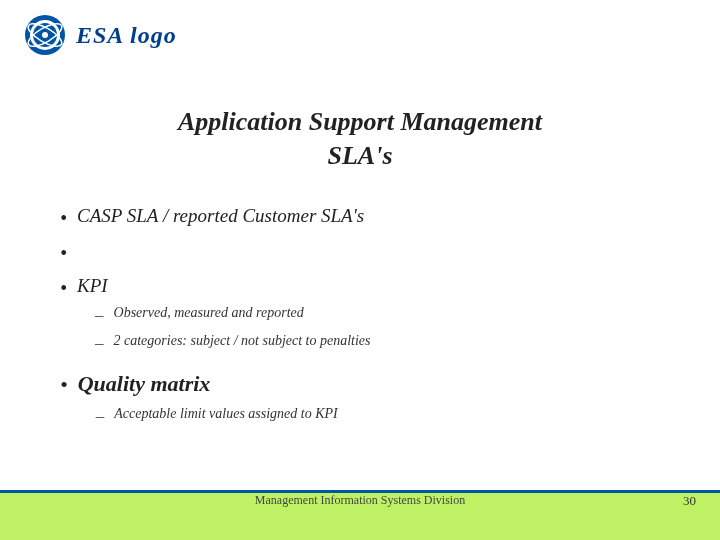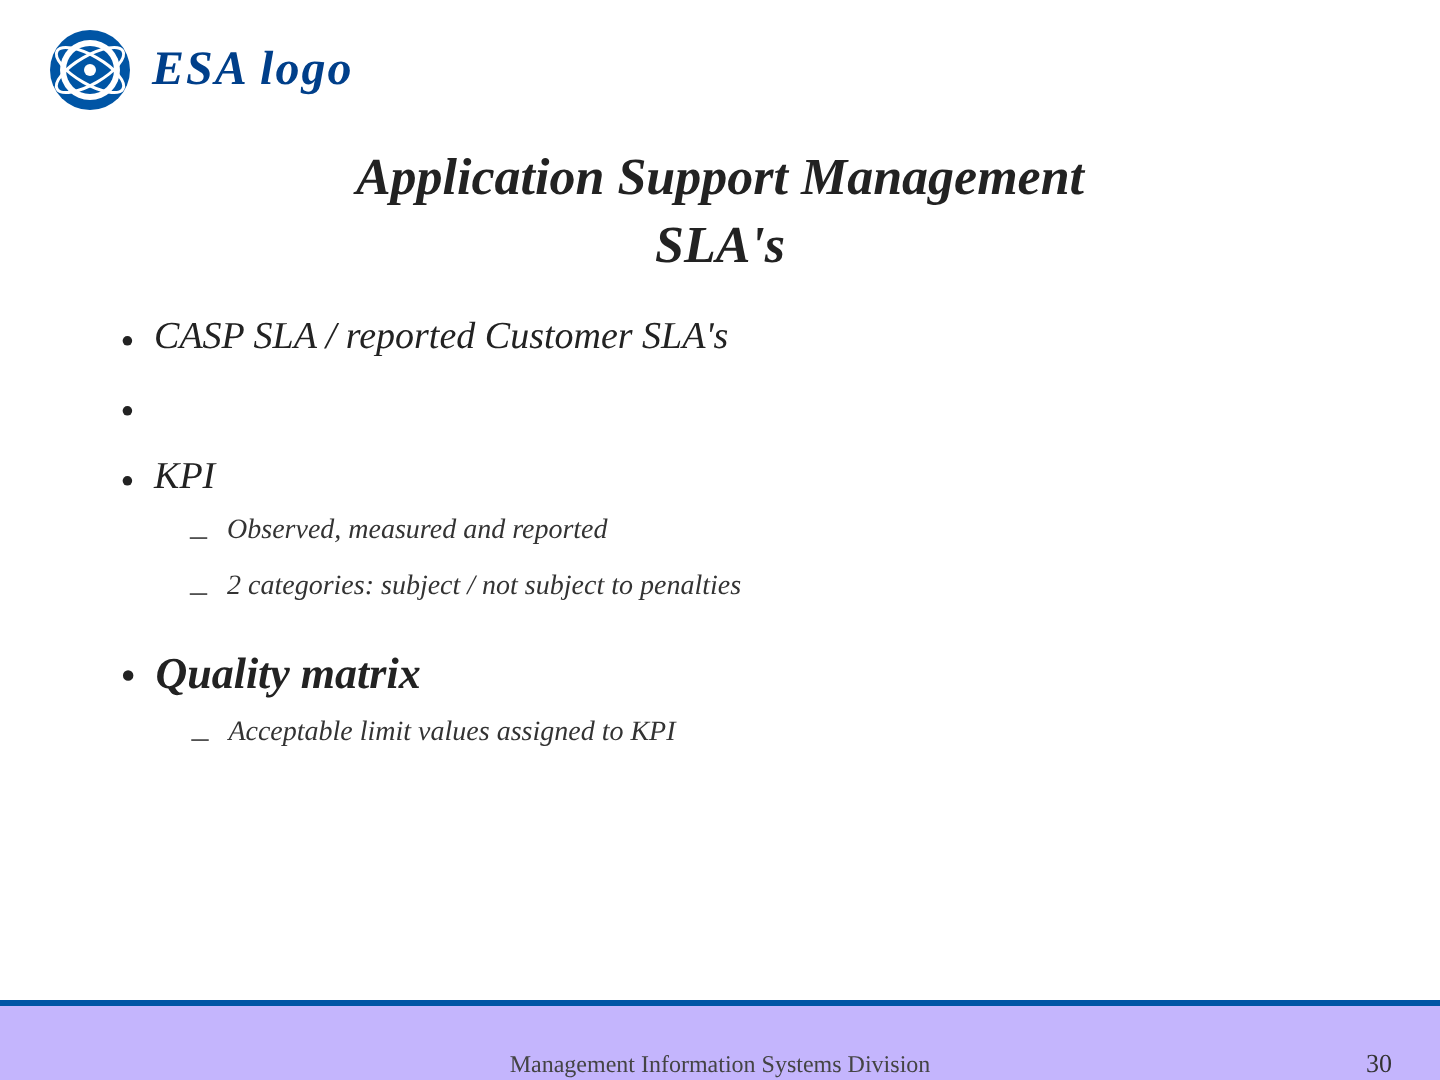--- a/index.html
+++ b/index.html
@@ -12,20 +12,21 @@
       overflow: hidden;
       position: relative;
     }
 
     .slide {
       width: 720px;
       height: 540px;
       position: relative;
       display: flex;
       flex-direction: column;
+      gap: 33px;
     }
 
     
     .header {
       display: flex;
       align-items: center;
       padding: 14px 24px 8px 24px;
     }
 
     .logo-area {
@@ -42,21 +43,21 @@
       padding: 0 60px 20px 60px;
     }
 
     .slide-title {
       text-align: center;
       font-size: 26px;
       font-weight: bold;
       font-style: italic;
       color: #222222;
       line-height: 1.3;
-      margin-bottom: 16px;
+      margin-bottom: 30px;
       margin-top: 8px;
     }
 
     .bullet-list {
       list-style: none;
       display: flex;
       flex-direction: column;
       gap: 6px;
     }
 
@@ -116,30 +117,30 @@
 
     
     .bullet-text-large {
       font-size: 22px;
       font-weight: bold;
       color: #222222;
     }
 
     
     .footer {
-      height: 40px;
+      height: 50px;
       border-top: 3px solid #0055a5;
       display: flex;
-      align-items: flex-end;
+      align-items: flex-start;
       justify-content: center;
       position: absolute;
       bottom: 0;
       left: 0;
       right: 0;
-      background: #c4b5fd;
+      background: #bef264;
     }
 
     .footer-center {
       font-size: 12px;
       color: #444444;
       text-align: center;
     }
 
     .footer-right {
       position: absolute;

